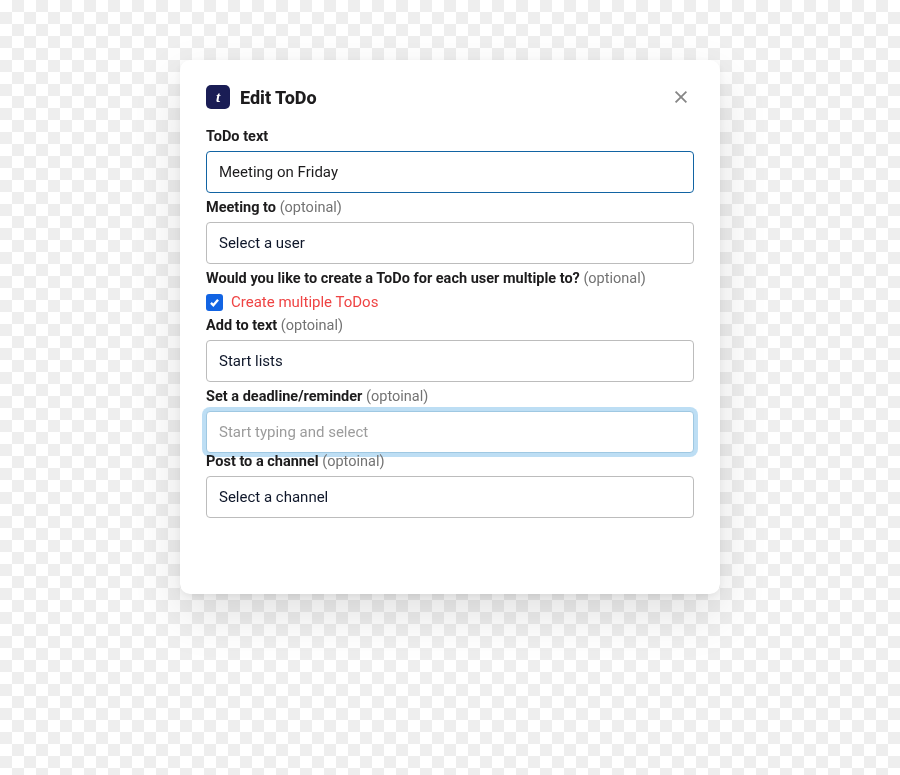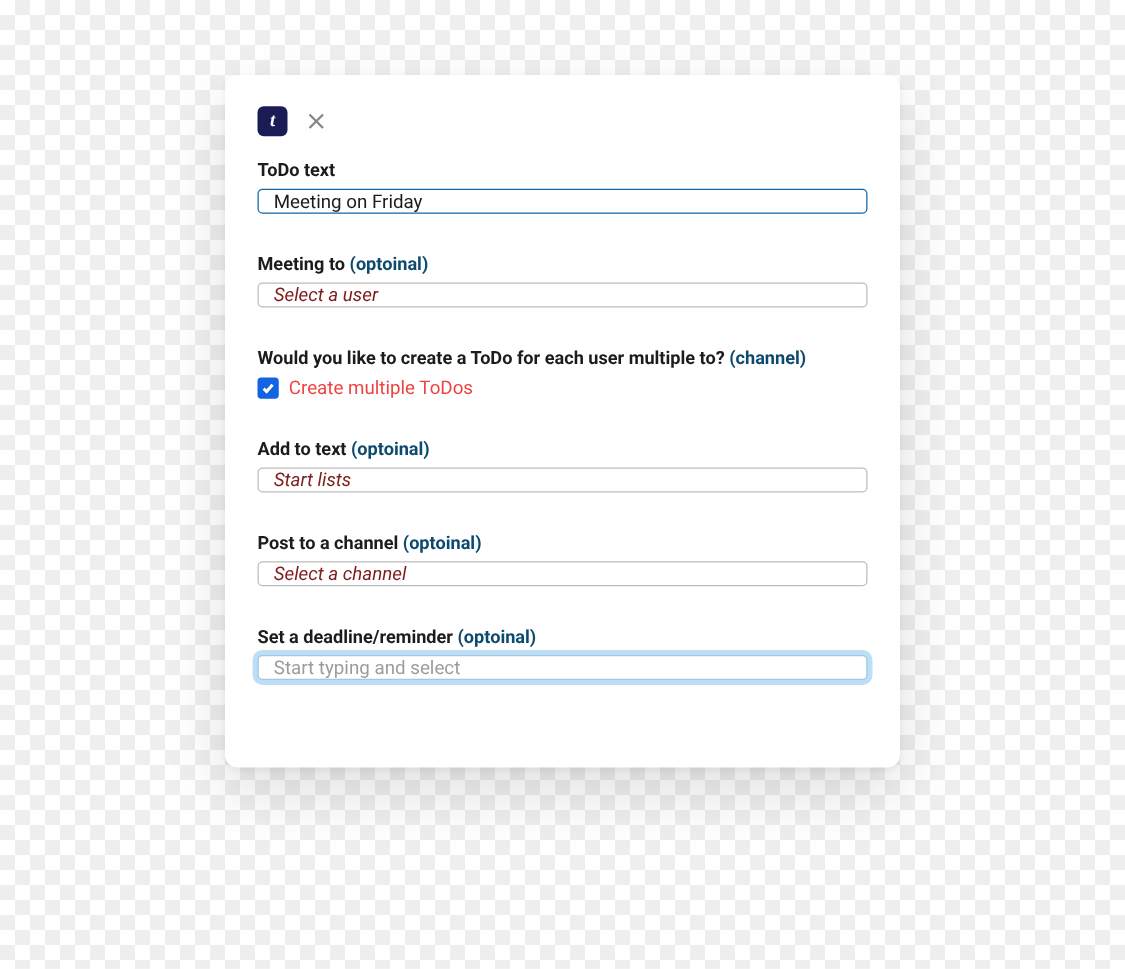--- a/index.html
+++ b/index.html
@@ -70,59 +70,58 @@
     line-height: 0;
   }
   .close-btn svg {
     width: 18px;
     height: 18px;
     stroke: #868686;
     stroke-width: 2;
     fill: none;
   }
   .field {
-    margin-bottom: 32px;
+    margin-bottom: 6px;
   }
   .field-label {
     font-size: 14.5px;
     margin-bottom: 6px;
     color: #1d1c1d;
   }
   .field-label .bold {
     font-weight: 700;
   }
   .field-label .opt {
-    font-weight: 700;
-    color: #0c4a6e;
+    font-weight: 400;
+    color: #737373;
   }
   .text-input, .select-input {
     box-sizing: border-box;
     width: 100%;
-    height: 20px;
+    height: 42px;
     border: 1px solid #bcbcbc;
     border-radius: 4px;
     font-size: 15px;
     padding: 0 12px;
     color: #1d1c1d;
     background: #fff;
     outline: none;
     font-family: inherit;
   }
   .text-input.focused {
     border-color: #1264a3;
   }
   .text-input.focused-ring {
     border-color: #9fc8e2;
     box-shadow: 0 0 0 4px rgba(173, 214, 241, 0.8);
   }
   .select-input {
-    color: #7f1d1d;
+    color: #0f172a;
     text-align: left;
     cursor: pointer;
-    font-style: italic;
   }
   .text-input::placeholder {
     color: #9c9c9c;
   }
   .checkbox-row {
     display: flex;
     align-items: center;
     margin-top: 6px;
   }
   .checkbox {
@@ -158,20 +157,21 @@
 </head>
 <body>
 
 <div class="stage">
   <div class="modal">
 
     <div class="modal-header">
       <div class="app-icon">
         <span>t</span>
       </div>
+      <div class="modal-title">Edit ToDo</div>
       <button class="close-btn">
         <svg viewBox="0 0 20 20">
           <line x1="4" y1="4" x2="16" y2="16"></line>
           <line x1="16" y1="4" x2="4" y2="16"></line>
         </svg>
       </button>
     </div>
 
     <div class="field">
       <div class="field-label">
@@ -186,50 +186,50 @@
       <div class="field-label">
         <span class="bold">Meeting to</span>
         <span class="opt">(optoinal)</span>
       </div>
       <button class="select-input">Select a user</button>
     </div>
 
     <div class="field">
       <div class="field-label">
         <span class="bold">Would you like to create a ToDo for each user multiple to?</span>
-        <span class="opt">(channel)</span>
+        <span class="opt">(optional)</span>
       </div>
       <div class="checkbox-row">
         <div class="checkbox">
           <svg viewBox="0 0 14 14">
             <polyline points="2.5,7.5 5.5,10.5 11.5,3.5"></polyline>
           </svg>
         </div>
         <span class="checkbox-label">Create multiple ToDos</span>
       </div>
     </div>
 
     <div class="field">
       <div class="field-label">
         <span class="bold">Add to text</span>
         <span class="opt">(optoinal)</span>
       </div>
       <button class="select-input">Start lists</button>
     </div>
 
+    <div class="field" style="margin-bottom:0;">
+      <div class="field-label">
+        <span class="bold">Set a deadline/reminder</span>
+        <span class="opt">(optoinal)</span>
+      </div>
+      <input type="text" class="text-input focused-ring" placeholder="Start typing and select" style="">
+    </div>
+
     <div class="field">
       <div class="field-label">
         <span class="bold">Post to a channel</span>
         <span class="opt">(optoinal)</span>
       </div>
       <button class="select-input">Select a channel</button>
-    </div>
-
-    <div class="field" style="margin-bottom:0;">
-      <div class="field-label">
-        <span class="bold">Set a deadline/reminder</span>
-        <span class="opt">(optoinal)</span>
-      </div>
-      <input type="text" class="text-input focused-ring" placeholder="Start typing and select" style="">
     </div>
 
   </div>
 </div>
 
 </body></html>

